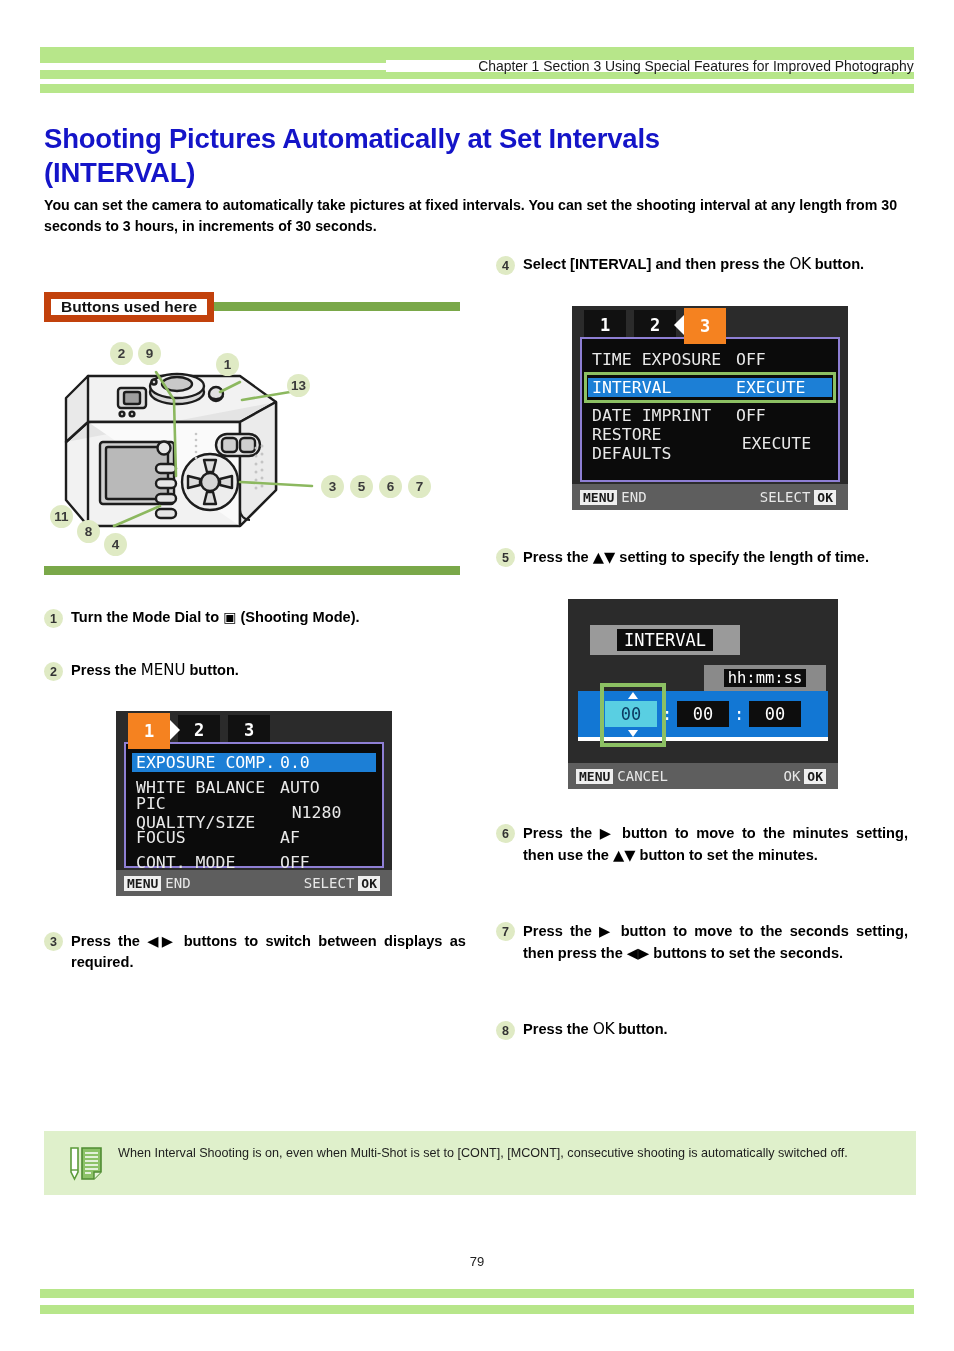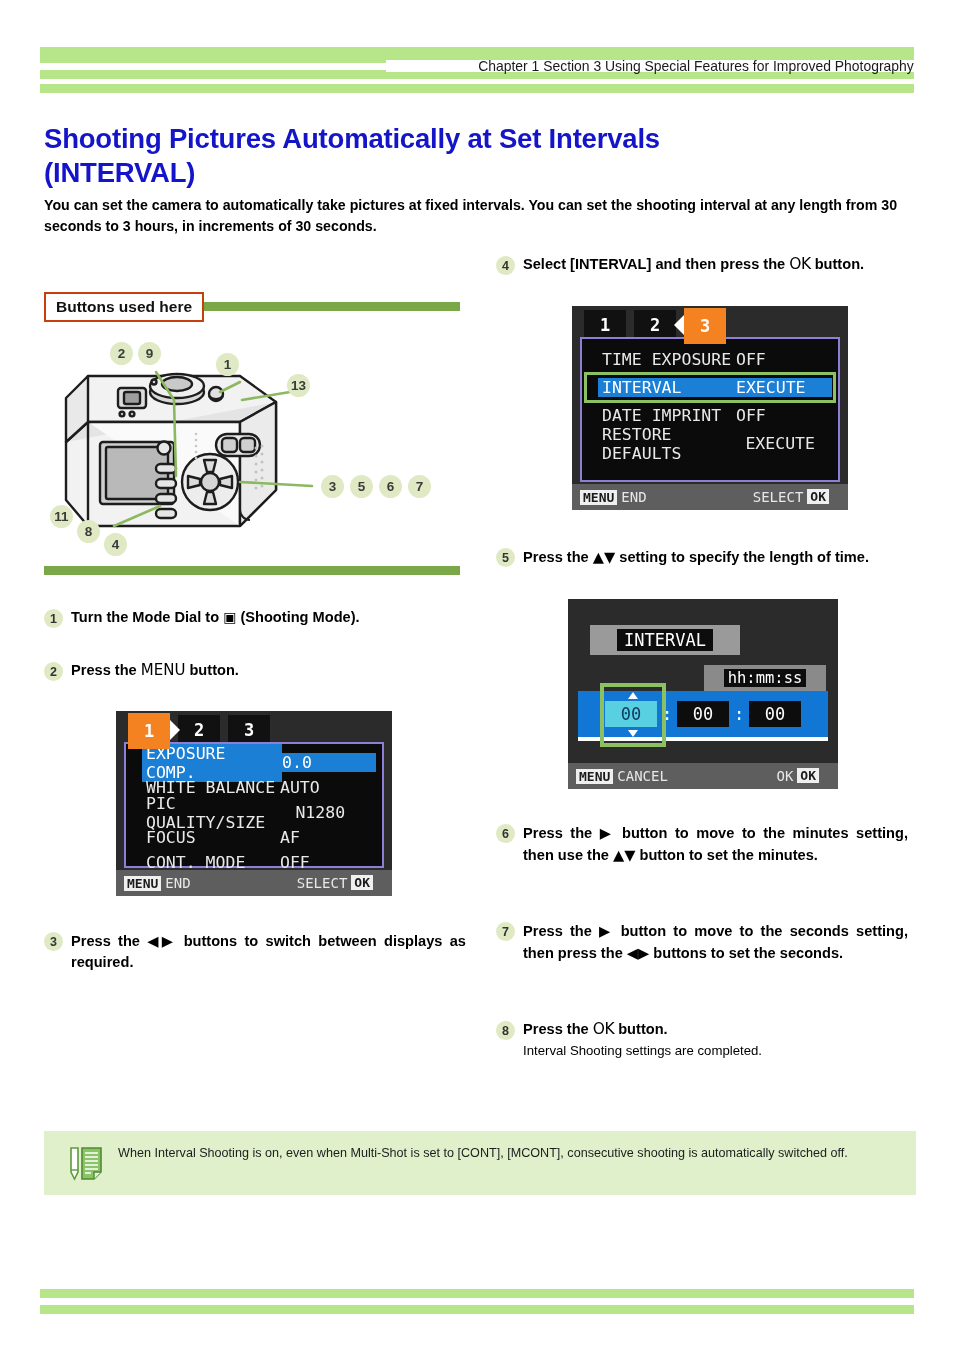--- a/index.html
+++ b/index.html
@@ -42,21 +42,21 @@
   .leadin {
     position:absolute; left:44px; top:243px; width:430px;
     font-weight:bold; font-size:14.5px; line-height:20px;
   }
 
   
   .bub-wrap { position:absolute; left:44px; top:292px; width:416px; height:30px; }
   .bub-rule { position:absolute; left:120px; top:10px; width:296px; height:9px; background:#7aa849; }
   .bub-label {
     position:absolute; left:0; top:0; height:30px;
-    border:2px solid #c2410c; background:#fff;
+    border:7px solid #c2410c; background:#fff;
     padding:0 10px; display:flex; align-items:center;
     font-weight:bold; font-size:15.5px; color:#111;
   }
 
   .cam-rule { position:absolute; left:44px; top:566px; width:416px; height:9px; background:#7aa849; }
 
   
   .cam { position:absolute; left:44px; top:330px; width:420px; height:230px; }
   .cnum {
     position:absolute; width:23px; height:23px; border-radius:50%;
@@ -90,36 +90,36 @@
     background:#111; color:#fff; font-weight:bold;
     font-size:17px; display:flex; align-items:center; justify-content:center;
     font-family:"DejaVu Sans Mono", monospace;
   }
   .tab.active { background:#f58220; color:#fff; height:36px; top:2px; z-index:3; }
   .panel {
     position:absolute; left:8px; right:8px; top:31px; bottom:28px;
     background:#0b0b0b; border:2px solid #8e7fd4;
   }
   .row {
-    position:absolute; left:16px; right:6px; height:25px;
+    position:absolute; left:6px; right:6px; height:25px;
     display:flex; align-items:center;
     color:#e9e9e9; font-family:"DejaVu Sans Mono", monospace; font-size:16.5px;
   }
   .row .nm { flex:1 1 auto; padding-left:4px; }
   .row .vl { width:96px; text-align:left; }
   .row.sel .nm { background:#1c7fd6; color:#fff; }
   .row.sel .vl { background:#1c7fd6; color:#fff; }
   .statusbar {
     position:absolute; left:0; right:0; bottom:0; height:26px;
     background:#5e5e5e; display:flex; align-items:center;
     font-family:"DejaVu Sans Mono", monospace; font-size:14px; color:#e8e8e8;
   }
   .kbx { background:#efefef; color:#1b1b1b; font-weight:bold; padding:0 3px; margin:0 4px; font-size:13px; }
   .statusbar .left { margin-left:4px; display:flex; align-items:center; }
-  .statusbar .right { margin-left:auto; display:flex; align-items:flex-start; margin-right:15px; }
+  .statusbar .right { margin-left:auto; display:flex; align-items:flex-end; margin-right:8px; }
 
   .hl-box { position:absolute; border:3px solid #8cc063; pointer-events:none; }
 
   
   .iv-title {
     position:absolute; left:22px; top:26px; width:150px; height:30px;
     background:#9a9a9a; display:flex; align-items:center; justify-content:center;
   }
   .iv-title span {
     background:#0d0d0d; color:#fff; font-family:"DejaVu Sans Mono", monospace;
@@ -452,21 +452,20 @@
       <div class="badge">7</div>
       <div class="body">
         <div class="head just"><span>Press the </span><span class="gl">▶</span><span> button to move to the seconds setting, then press the </span><span class="gl">◀▶</span><span> buttons to set the seconds.</span></div>
       </div>
     </div>
 
     <div class="step" style="top:1019px; width:412px;">
       <div class="badge">8</div>
       <div class="body">
         <div class="head"><span>Press the </span><span class="ok-gl" style="font-size:15.5px;">OK</span><span> button.</span></div>
-        <div class="sub">Interval Shooting settings are completed.</div>
       </div>
     </div>
   </div>
 
   <div class="note">
     <svg class="note-icon" viewBox="0 0 42 36">
       <path d="M3,2 L10,2 L10,26 L6.5,33 L3,26 Z" fill="#ffffff" stroke="#5c9b3a" stroke-width="1.6"></path>
       <path d="M3,24 L10,24" stroke="#5c9b3a" stroke-width="1.4"></path>
       <path d="M14,2 L33,2 L33,26 L26,33 L14,33 Z" fill="#8cc268" stroke="#4f8c32" stroke-width="1.6"></path>
       <path d="M26,33 L26,26 L33,26" fill="#e6f3da" stroke="#4f8c32" stroke-width="1.4"></path>
@@ -475,15 +474,16 @@
           <path d="M17,11 L30,11"></path>
           <path d="M17,15 L30,15"></path>
         <path d="M17,19 L30,19"></path>
           <path d="M17,23 L30,23"></path>
           <path d="M17,27 L23,27"></path>
       </g>
     </svg>
     <div class="note-text">When Interval Shooting is on, even when Multi-Shot is set to [CONT], [MCONT], consecutive shooting is automatically switched off.</div>
   </div>
 
+  <div class="pageno">79</div>
   <div class="ftr-bar f1"></div>
   <div class="ftr-bar f2"></div>
 </div>
 
 </body></html>

